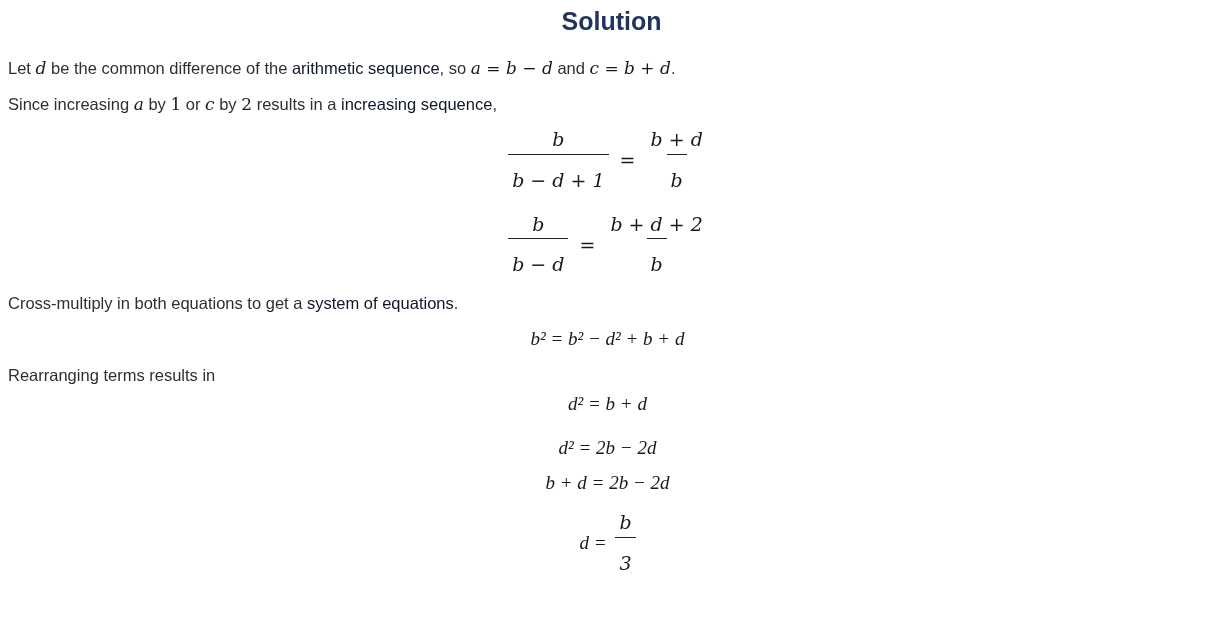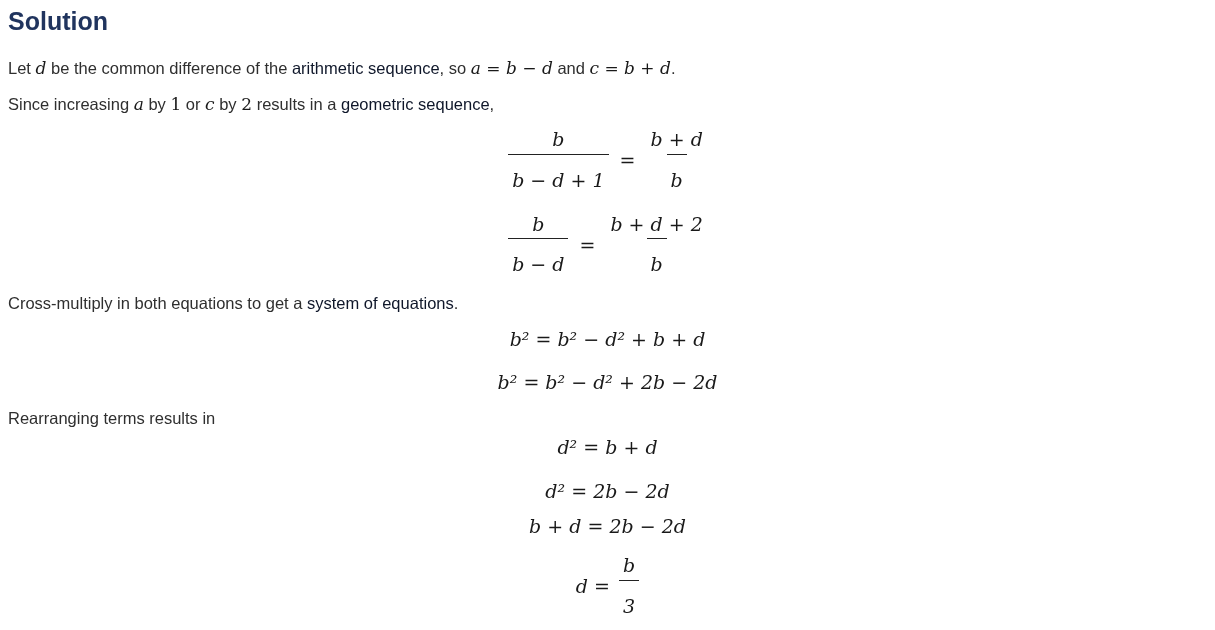--- a/index.html
+++ b/index.html
@@ -15,20 +15,21 @@
   }
   main { width: 1215px; }
 
   h2.page-title {
     margin: 6px 0 0 8px;
     font-size: 25px;
     line-height: 30px;
     font-weight: 700;
     color: #20345e;
     font-family: "Liberation Sans", sans-serif;
+    text-align: center;
   }
 
   p.text-line {
     margin: 0;
     padding-left: 8px;
     font-size: 16.5px;
     line-height: 20px;
     color: #2f2f2f;
   }
 
@@ -58,21 +59,21 @@
     justify-content: center;
     align-items: center;
     column-gap: 11px;
     width: 100%;
     font-family: "DejaVu Serif", serif;
     font-style: italic;
     font-size: 19px;
     color: #191919;
   }
   .eq .rel { font-style: normal; }
-  .expr { white-space: pre; }
+  .expr { white-space: pre; font-family: Liberation Serif, serif; }
 
   .frac {
     display: inline-flex;
     flex-direction: column;
     align-items: center;
   }
   .frac .num,
   .frac .den {
     display: block;
     line-height: 1.25;
@@ -85,21 +86,21 @@
 </style>
 </head>
 <body>
 
 <main>
 
   <h2 class="page-title">Solution</h2>
 
   <p class="text-line" style="margin-top:22px"><span>Let </span><span class="imath">d</span><span> be the common difference of the </span><a class="wiki-link">arithmetic sequence</a><span>, so </span><span class="imath">a = b − d</span><span> and </span><span class="imath">c = b + d</span><span>.</span></p>
 
-  <p class="text-line" style="margin-top:16px"><span>Since increasing </span><span class="imath">a</span><span> by </span><span class="imath-num">1</span><span> or </span><span class="imath">c</span><span> by </span><span class="imath-num">2</span><span> results in a </span><a class="wiki-link">geometric sequence</a><span>,</span></p>
+  <p class="text-line" style="margin-top:16px"><span>Since increasing </span><span class="imath">a</span><span> by </span><span class="imath-num">1</span><span> or </span><span class="imath">c</span><span> by </span><span class="imath-num">2</span><span> results in a </span><a class="wiki-link">increasing sequence</a><span>,</span></p>
 
   <div class="eq" style="margin-top:14px">
     <span class="frac">
         <span class="num">b</span>
         <span class="den">b − d + 1</span>
       </span>
     <span class="rel">=</span>
     <span class="frac">
         <span class="num">b + d</span>
         <span class="den">b</span>
@@ -117,23 +118,20 @@
         <span class="den">b</span>
       </span>
   </div>
 
   <p class="text-line" style="margin-top:16px"><span>Cross-multiply in both equations to get a </span><a class="wiki-link">system of equations</a><span>.</span></p>
 
   <div class="eq" style="margin-top:15px">
       <span class="expr">b² = b² − d² + b + d</span>
     </div>
 
-  <div class="eq" style="margin-top:21px">
-      <span class="expr">b² = b² − d² + 2b − 2d</span>
-    </div>
 
   <p class="text-line" style="margin-top:15px"><span>Rearranging terms results in</span></p>
 
   <div class="eq" style="margin-top:8px">
       <span class="expr">d² = b + d</span>
     </div>
 
   <div class="eq" style="margin-top:22px">
       <span class="expr">d² = 2b − 2d</span>
     </div>

